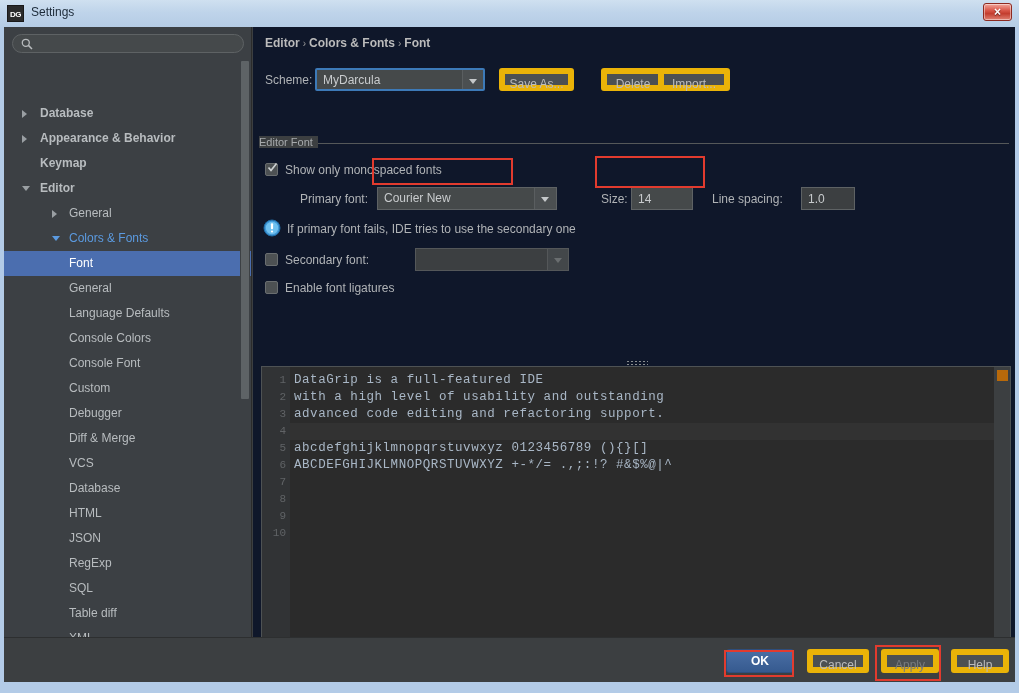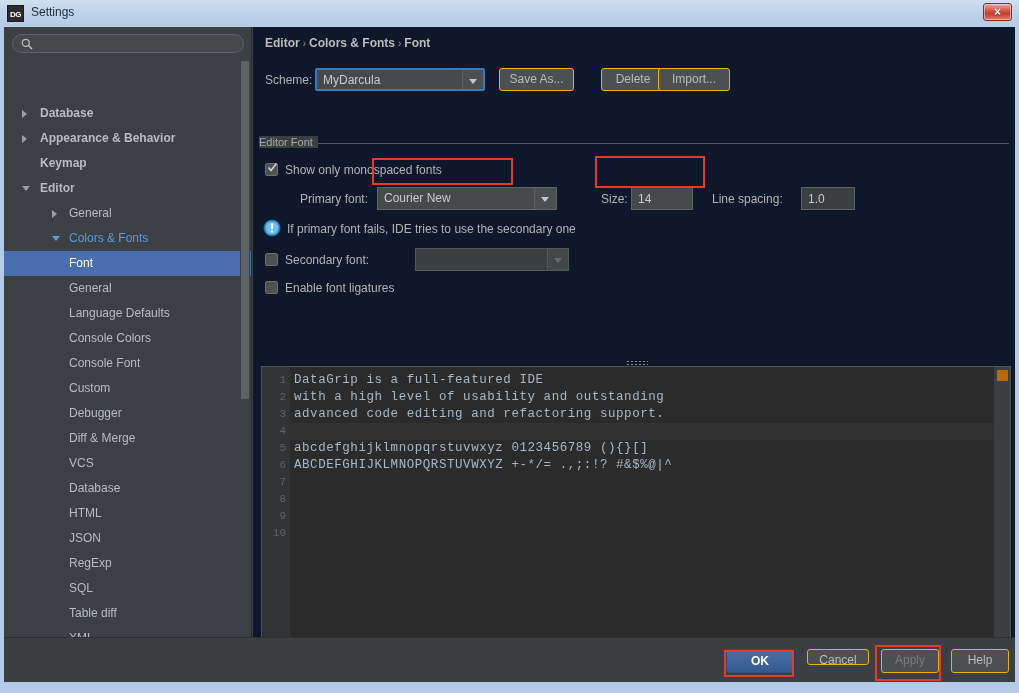--- a/index.html
+++ b/index.html
@@ -250,21 +250,21 @@
     border-top: 5px solid #c5c8ca;
     border-left: 4px solid transparent;
     border-right: 4px solid transparent;
   }
   .combo-arrow.dis { border-top-color: #6a6e70; }
 
   .btn {
     position: absolute;
     height: 23px;
     background: #4c5052;
-    border: 1px solid #eab308;
+    border: 6px solid #eab308;
     border-radius: 3px;
     color: #bbbbbb;
     font-size: 12px;
     font-family: "Liberation Sans", sans-serif;
     line-height: 21px;
     text-align: center;
     box-sizing: border-box;
     cursor: pointer;
   }
   #btn-saveas { left: 246px; top: 41px; width: 75px; }
@@ -471,21 +471,21 @@
     font-weight: bold;
     line-height: 22px;
     text-align: center;
     box-sizing: border-box;
     cursor: pointer;
     font-family: "Liberation Sans", sans-serif;
   }
   #btn-cancel {
     position: absolute;
     left: 803px; top: 11px;
-    width: 62px; height: 16px;
+    width: 62px; height: 24px;
   }
   #btn-apply {
     position: absolute;
     left: 877px; top: 11px;
     width: 58px; height: 24px;
     color: #787b7d;
   }
   #btn-help {
     position: absolute;
     left: 947px; top: 11px;

